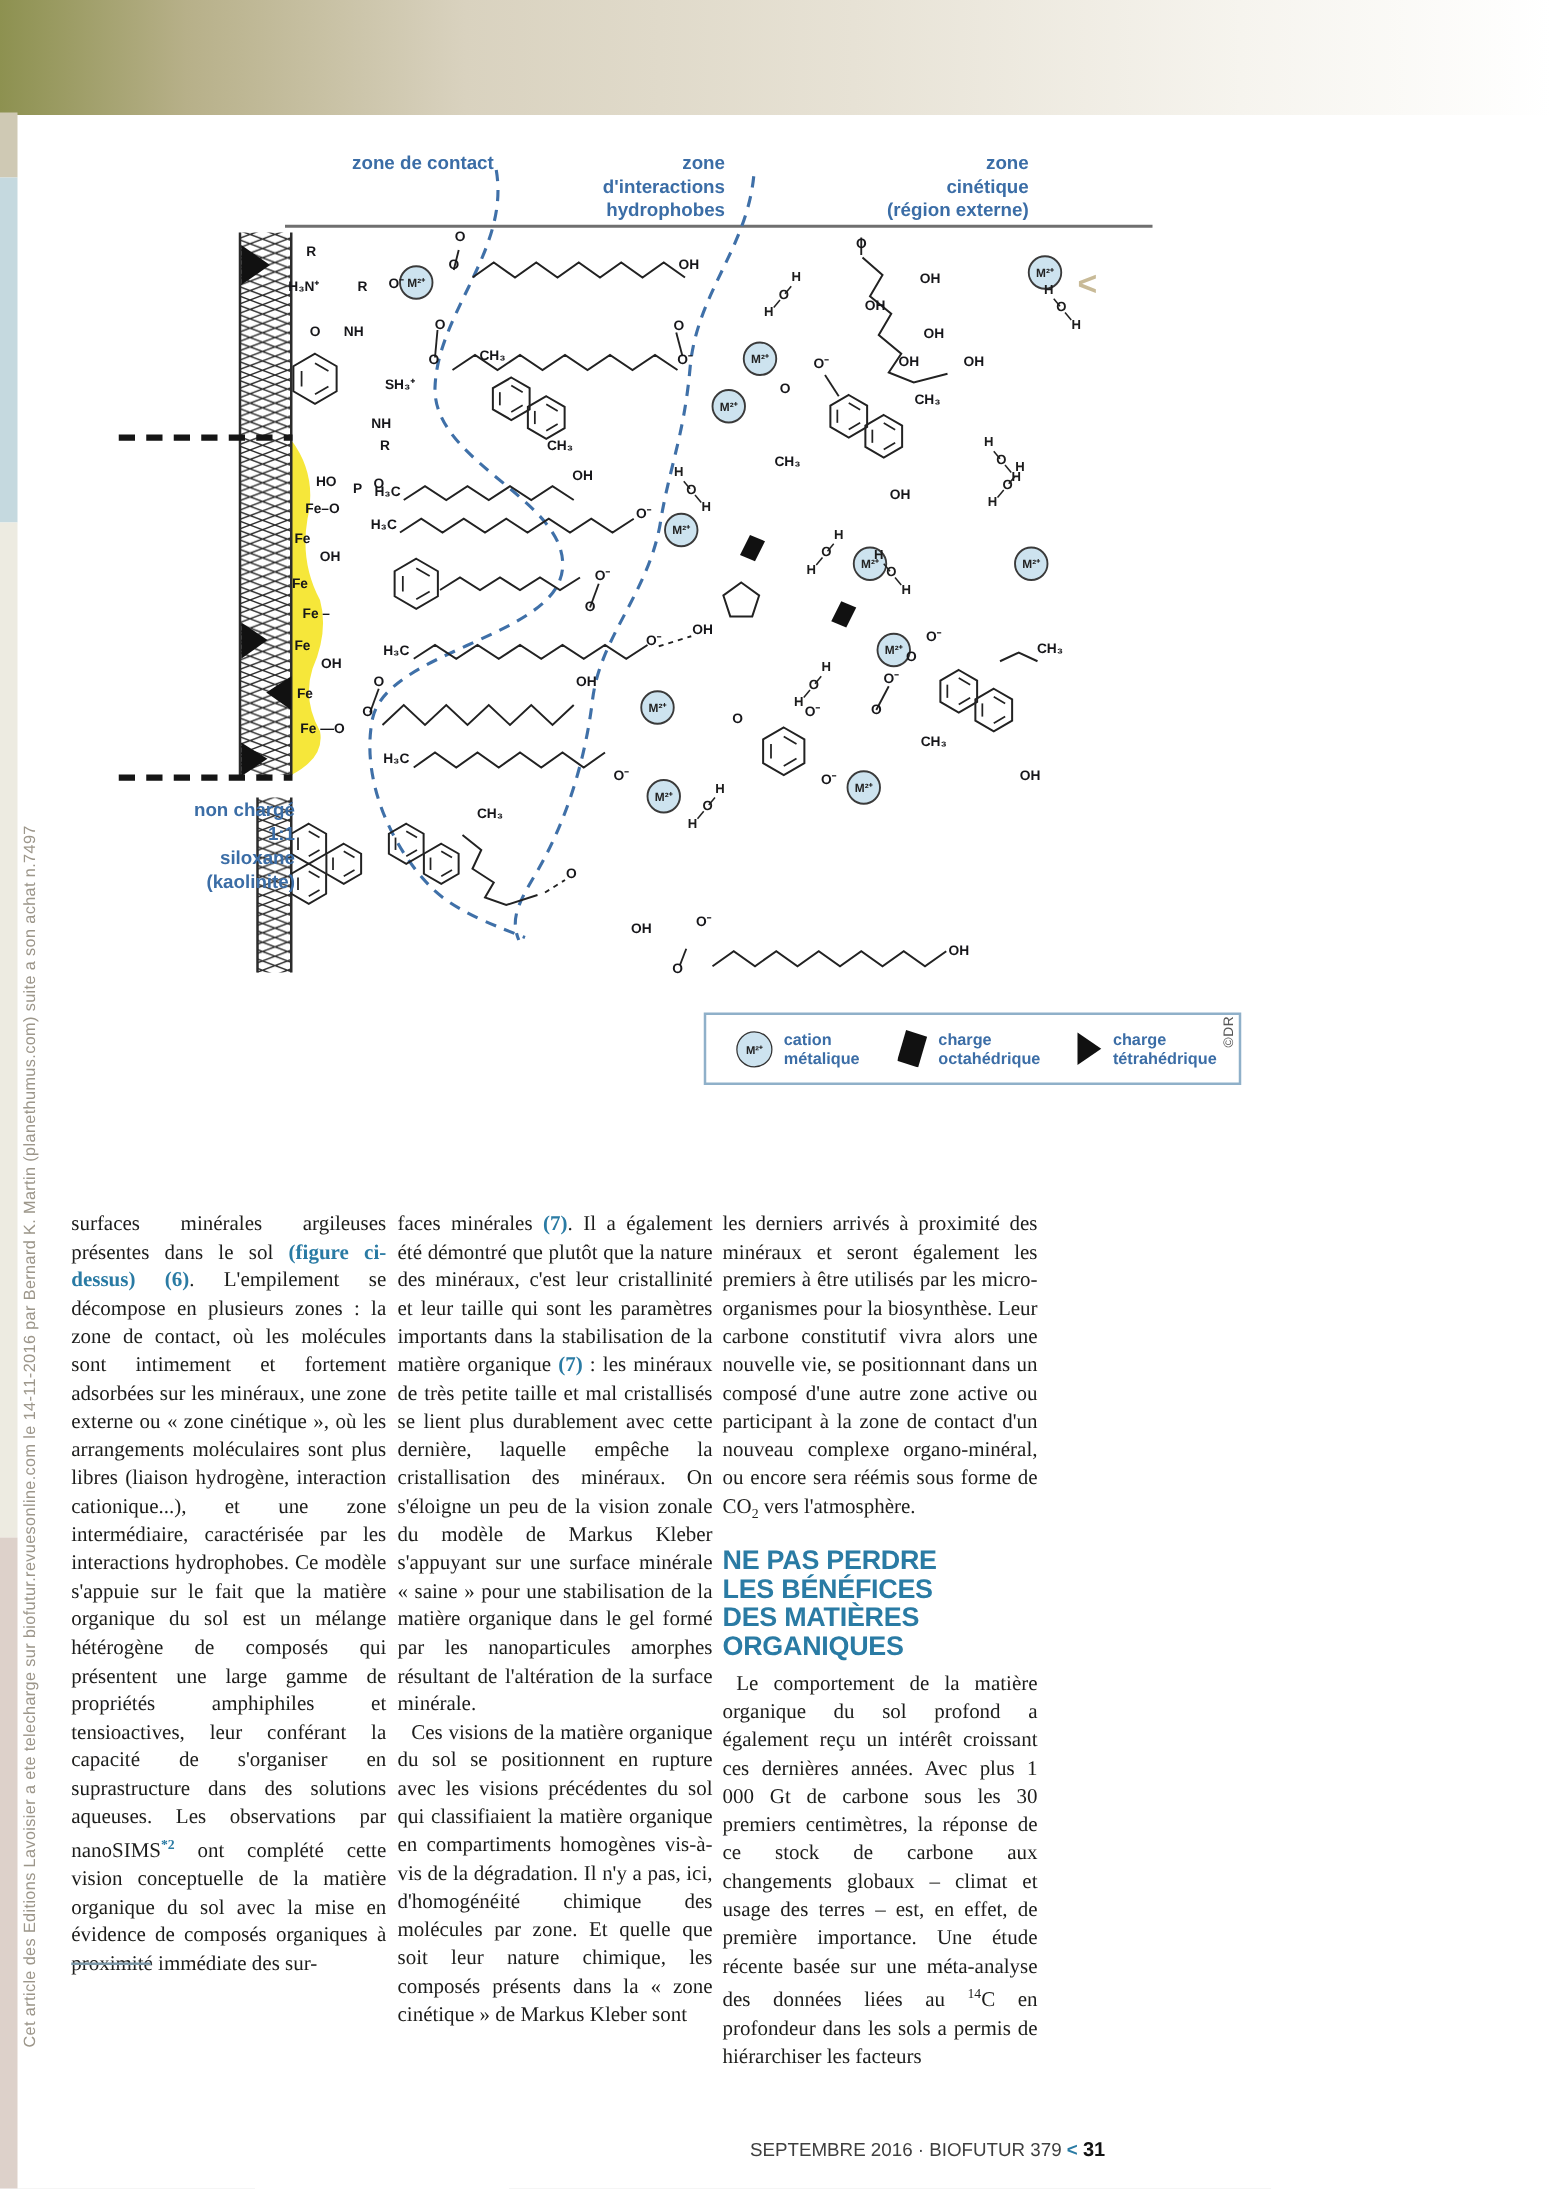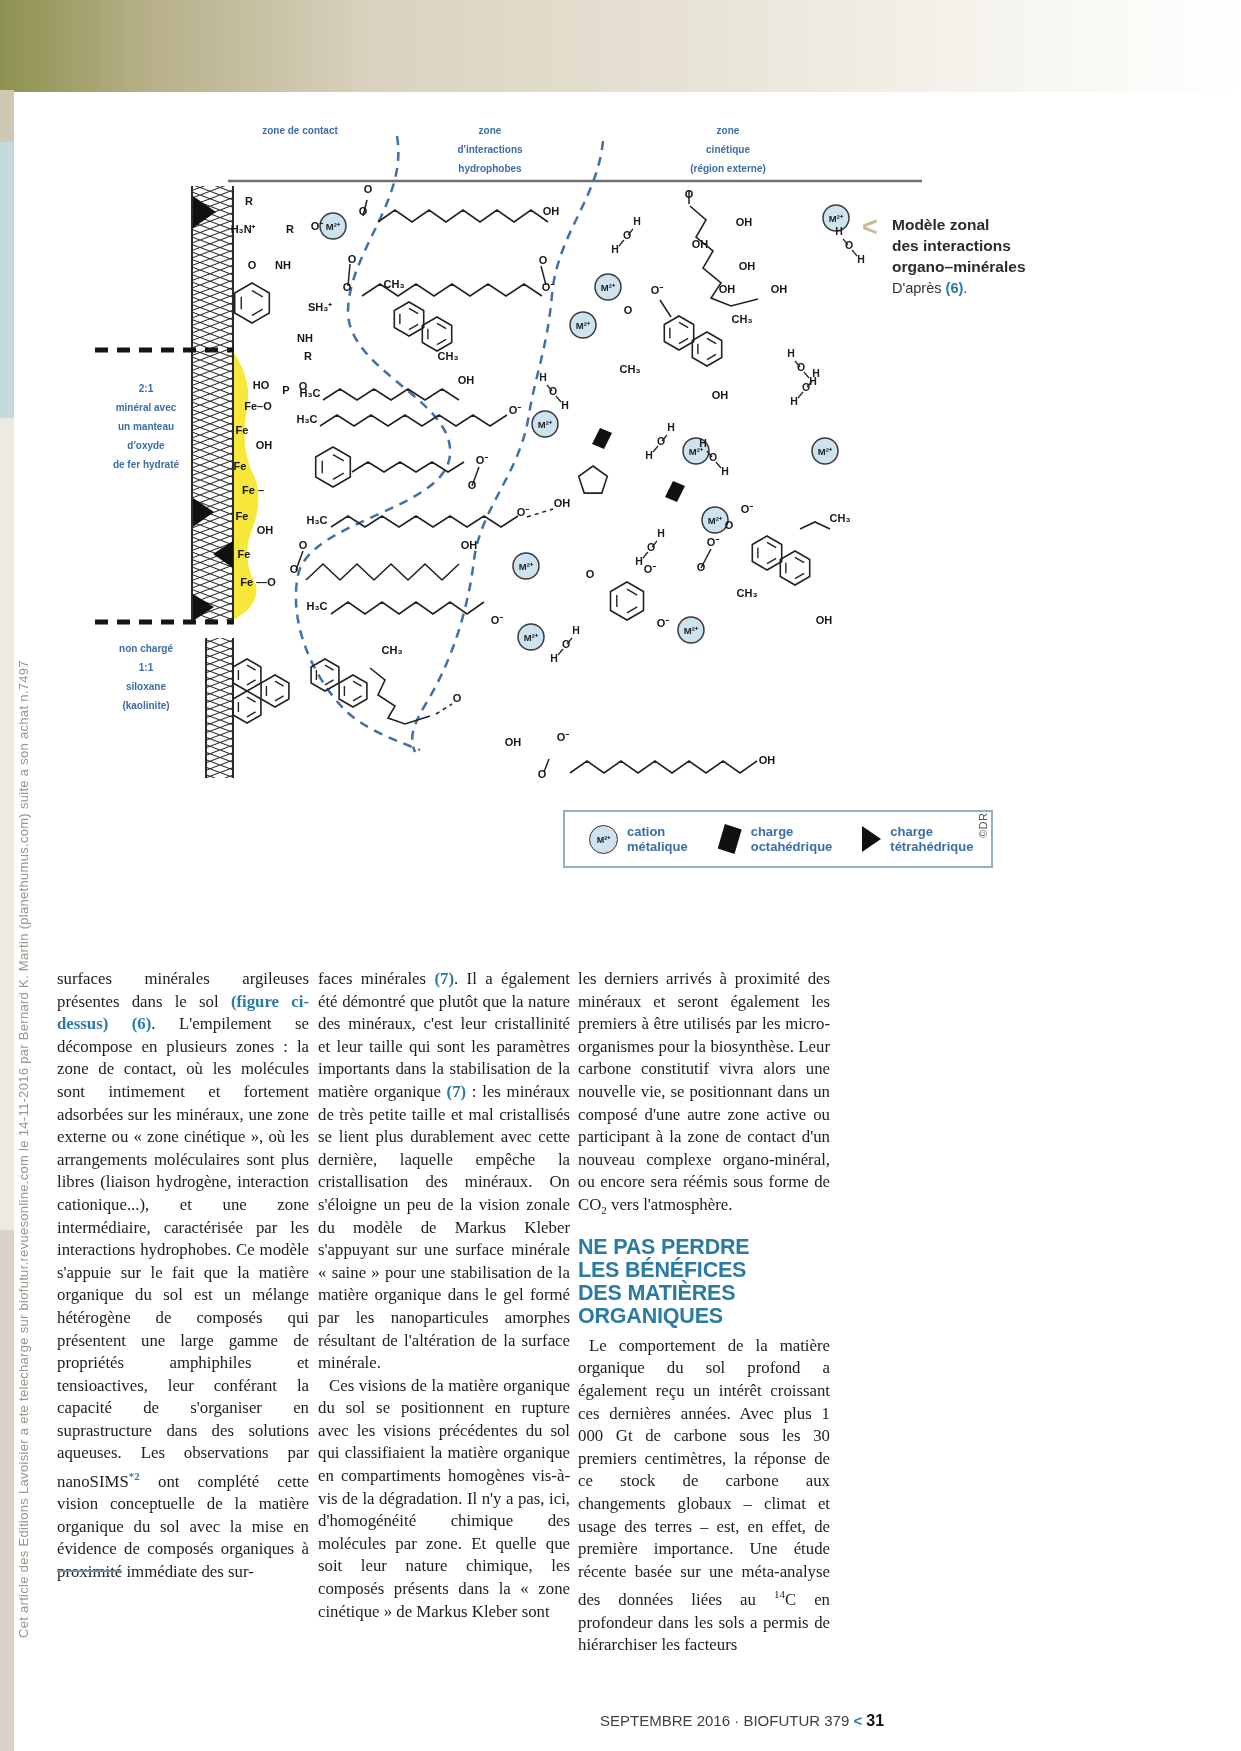--- a/index.html
+++ b/index.html
@@ -9,22 +9,22 @@
   .topband{position:absolute;left:0;top:0;width:1241px;height:92px;
     background:linear-gradient(90deg,#8d9150 0%,#b7b089 12%,#d9d2bf 30%,#e7e2d5 55%,#f6f4ee 80%,#ffffff 100%);}
   .strip{position:absolute;left:0;width:14px;}
   .strip.olive{top:90px;height:52px;background:#cfc9b4;}
   .strip.blue{top:142px;height:276px;background:#c5d9df;}
   .strip.beige{top:418px;height:812px;background:#edebe1;}
   .strip.pink{top:1230px;height:521px;background:#ddd1ca;}
   .vtext{position:absolute;left:16px;top:1638px;width:1034px;transform:rotate(-90deg);
     transform-origin:0 0;font-size:13px;color:#9c968a;letter-spacing:.3px;white-space:nowrap;}
   
-  .zlabel,.mlabel{position:absolute;text-align:center;color:#3b6da6;font-weight:bold;
-    font-size:10px;line-height:19px;}
+  .zlabel,.mlabel{position:absolute;text-align:right;color:#3b6da6;font-weight:bold;
+    font-size:15px;line-height:19px;}
   .zlabel span,.mlabel span{display:block;}
   .fig-caption{position:absolute;left:892px;top:214px;width:170px;color:#2b2b28;}
   .fig-caption .cl{display:block;font-weight:bold;font-size:15.5px;line-height:21px;}
   .fig-caption .credit{display:block;font-size:14.5px;margin-top:3px;color:#333;}
   .fig-caption .credit .ref{color:#2a7ba4;font-weight:bold;}
   .cap-arrow{position:absolute;left:862px;top:212px;font-size:27px;font-weight:bold;color:#c8ba97;}
   
   .legendbox{position:absolute;left:563px;top:810px;width:402px;height:54px;background:#fff;
     border:2px solid #8fb0c9;display:flex;align-items:center;gap:30px;padding-left:24px;}
   .legenditem{display:flex;align-items:center;gap:9px;}
@@ -332,41 +332,28 @@
     <span>zone</span>
     <span>d'interactions</span>
     <span>hydrophobes</span>
   </div>
   <div class="zlabel" style="left:633px;top:121px;width:190px">
     <span>zone</span>
     <span>cinétique</span>
     <span>(région externe)</span>
   </div>
 
-  <div class="mlabel" style="left:56px;top:379px;width:180px">
-    <span>2:1</span>
-    <span>minéral avec</span>
-    <span>un manteau</span>
-    <span>d'oxyde</span>
-    <span>de fer hydraté</span>
-  </div>
   <div class="mlabel" style="left:56px;top:639px;width:180px">
     <span>non chargé</span>
     <span>1:1</span>
     <span>siloxane</span>
     <span>(kaolinite)</span>
   </div>
 
   <div class="cap-arrow">&lt;</div>
-  <div class="fig-caption">
-    <span class="cl">Modèle zonal</span>
-    <span class="cl">des interactions</span>
-    <span class="cl">organo–minérales</span>
-    <span class="credit"><span>D'après </span><span class="ref">(6)</span><span>.</span></span>
-  </div>
 
   <div class="legendbox">
     <div class="legenditem">
       <div class="sym-m2">M²⁺</div>
       <div class="legendlabel">
           <span>cation</span>
           <span>métalique</span>
         </div>
     </div>
     <div class="legenditem">

